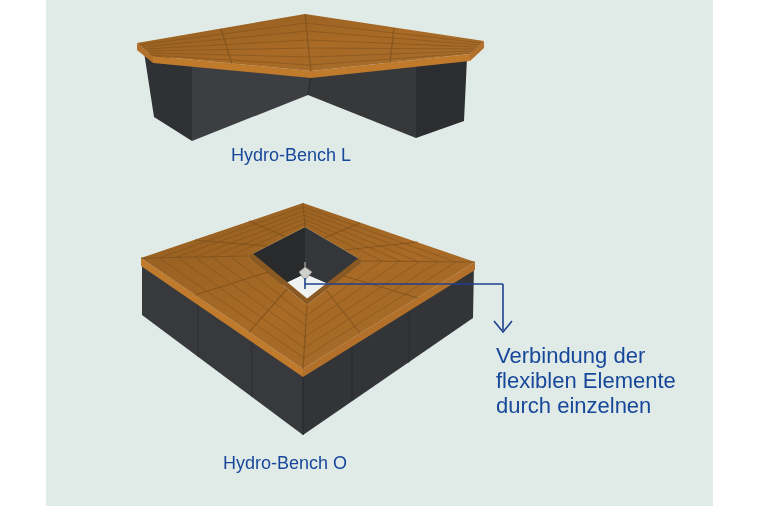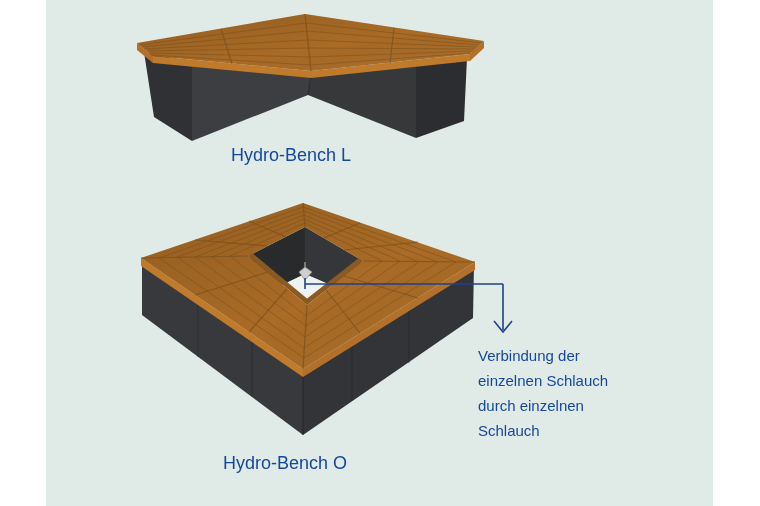--- a/index.html
+++ b/index.html
@@ -15,23 +15,23 @@
   }
   .figure-svg{position:absolute;left:-46px;top:0;}
   .bench-label{
     position:absolute;
     color:var(--label_text,#17479a);
     font-size:18px;line-height:21px;white-space:nowrap;
   }
   .label-l{left:185px;top:145px;} 
   .label-o{left:177px;top:453px;} 
   .annotation{
-    position:absolute;left:432px;top:343px; 
+    position:absolute;left:450px;top:343px; 
     color:var(--annotation_text,#17479a);
-    font-size:15px;line-height:25px;
+    font-size:22px;line-height:25px;
   }
   .annotation span{display:block;white-space:nowrap;}
 
   
   .wood-top{fill:var(--wood,#a96b26);}
   .wood-edge-bright{fill:var(--wood_edge,#c07a2c);}
   .wood-edge-mid{fill:#b2702a;}
   .wood-edge-dark{fill:#8a5a22;}
   .plank{stroke:var(--wood_line,#7e511b);stroke-width:0.9;opacity:0.65;fill:none;}
   .seam{stroke:var(--wood_line,#7e511b);stroke-width:1.2;opacity:0.8;fill:none;}
@@ -163,18 +163,17 @@
       <polyline class="arrow" points="494,321 503,332 512,321"></polyline>
     </g>
   </svg>
 
   <div class="bench-label label-l">Hydro-Bench L</div>
 
   <div class="bench-label label-o">Hydro-Bench O</div>
 
   <div class="annotation">
     <span>Verbindung der</span>
-    <span>einzelnen Schlauch</span>
+    <span>flexiblen Elemente</span>
     <span>durch einzelnen</span>
-    <span>Schlauch</span>
   </div>
 
 </div>
 
 </body></html>

